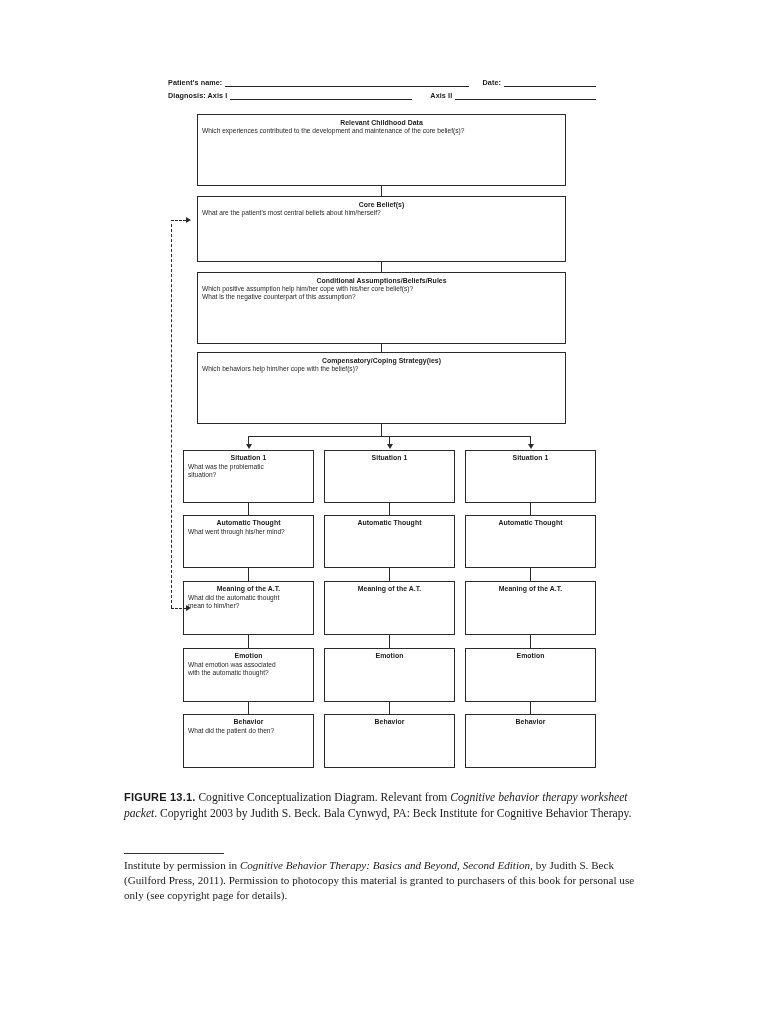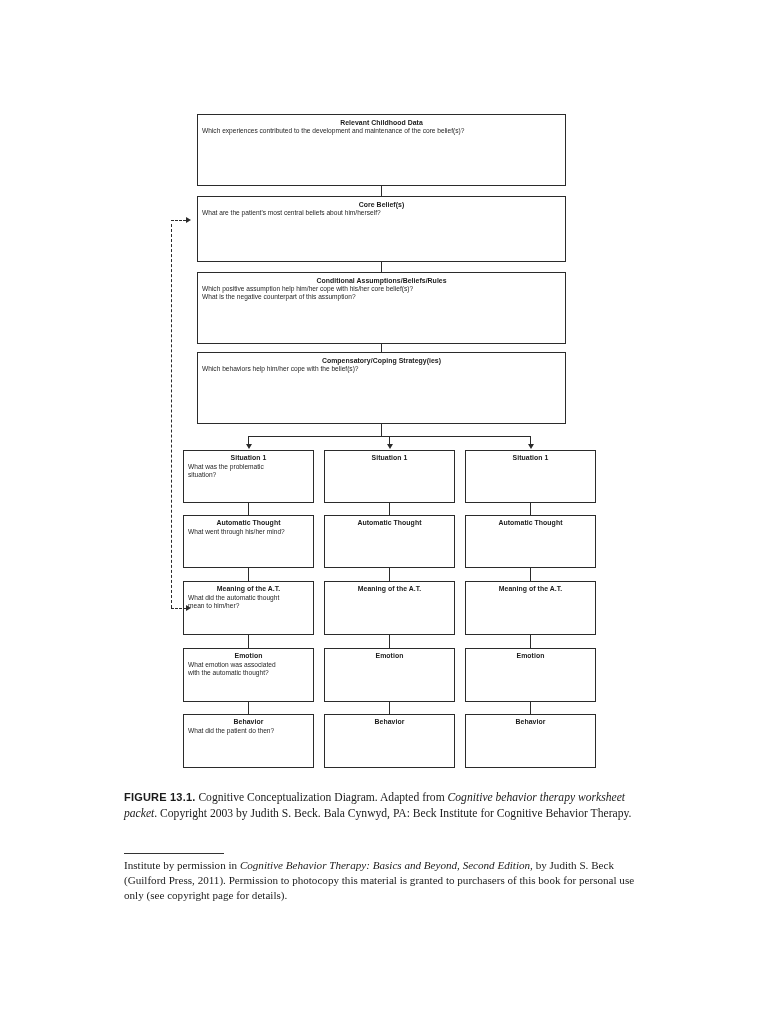--- a/index.html
+++ b/index.html
@@ -177,20 +177,34 @@
     line-height: 15.2px;
     color: #1b1b1b;
   }
   .footnote em { font-style: italic; text-align: center; }
 </style>
 </head>
 <body>
 
 <div id="page">
 
+  <div class="form-header">
+    <div class="form-row">
+      <span class="form-label">Patient's name:</span>
+      <span class="rule"></span>
+      <span class="form-label" style="padding-left:14px">Date:</span>
+      <span class="rule fixed-date"></span>
+    </div>
+    <div class="form-row">
+      <span class="form-label">Diagnosis:  Axis I</span>
+      <span class="rule axis1"></span>
+      <span class="form-label">Axis II</span>
+      <span class="rule axis2"></span>
+    </div>
+  </div>
 
   <div class="box" id="box-childhood">
     <div class="btitle">Relevant Childhood Data</div>
     <div class="bprompt">
       <div>Which experiences contributed to the development and maintenance of the core belief(s)?</div>
     </div>
   </div>
 
   <div class="box" id="box-corebelief">
     <div class="btitle">Core Belief(s)</div>
@@ -308,21 +322,21 @@
   <div class="vline" style="left:530px; top:635px; height:13px;"></div>
   <div class="vline" style="left:530px; top:702px; height:12px;"></div>
 
   <div class="dash-v"></div>
   <div class="dash-h" id="dash-h-top"></div>
   <div class="dash-h" id="dash-h-bot"></div>
   <div class="arrow-right" id="dash-arrow-top"></div>
   <div class="arrow-right" id="dash-arrow-bot"></div>
 
   <div class="caption">
-    <span class="figlabel">FIGURE 13.1.</span><span>  Cognitive Conceptualization Diagram. Adapted from </span><em>Cognitive behavior therapy worksheet packet</em><span>. Copyright 2003 by Judith S. Beck. Bala Cynwyd, PA: Beck Institute for Cognitive Behavior Therapy.</span>
+    <span class="figlabel">FIGURE 13.1.</span><span>  Cognitive Conceptualization Diagram. Relevant from </span><em>Cognitive behavior therapy worksheet packet</em><span>. Copyright 2003 by Judith S. Beck. Bala Cynwyd, PA: Beck Institute for Cognitive Behavior Therapy.</span>
   </div>
 
   <div class="footnote-rule"></div>
   <div class="footnote">
     <span>Institute by permission in </span><em>Cognitive Behavior Therapy: Basics and Beyond, Second Edition</em><span>, by Judith S. Beck (Guilford Press, 2011). Permission to photocopy this material is granted to purchasers of this book for personal use only (see copyright page for details).</span>
   </div>
 
 </div>
 
 </body></html>

